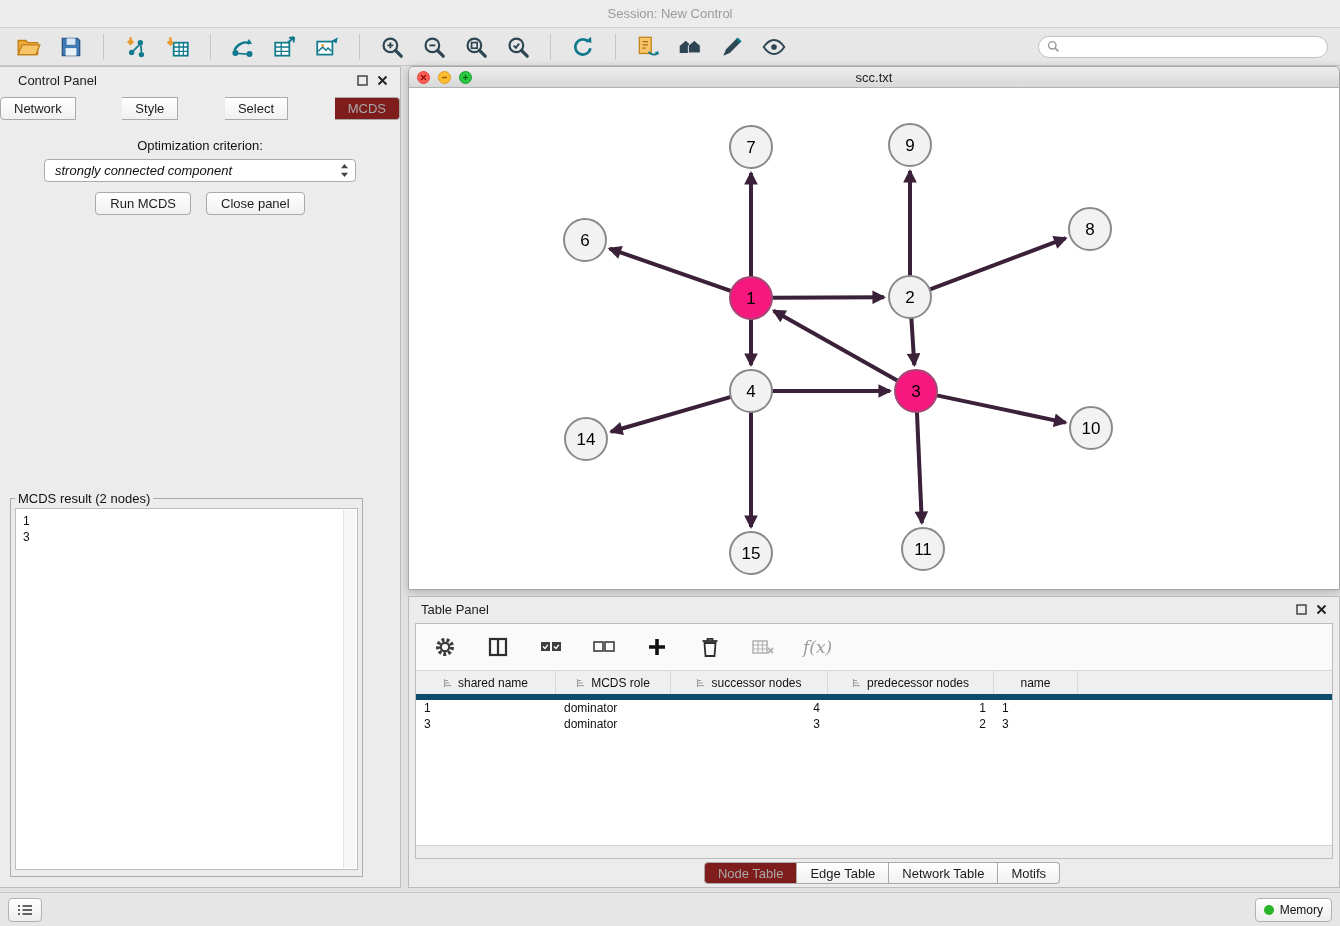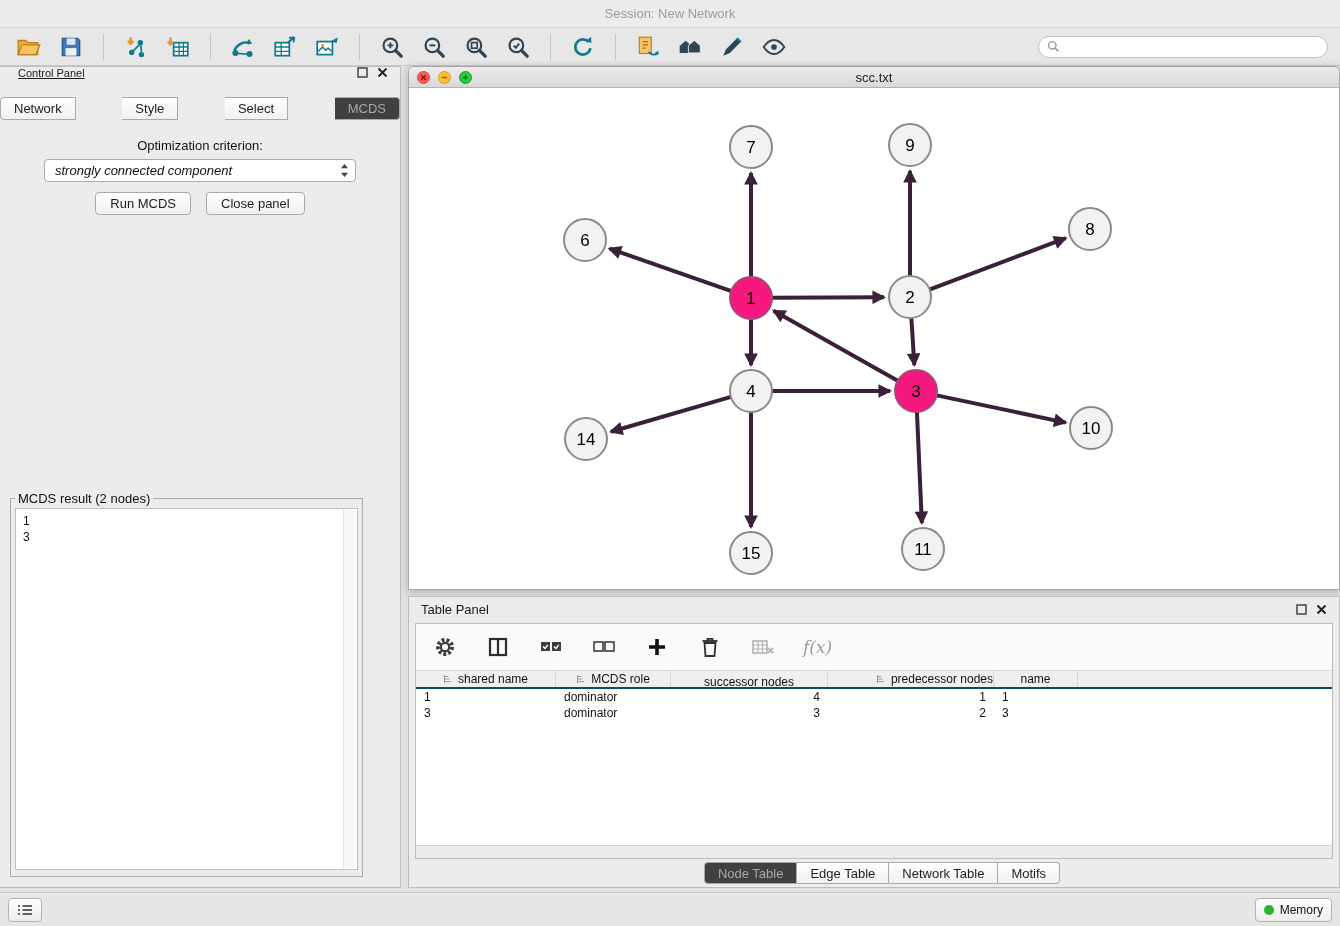--- a/index.html
+++ b/index.html
@@ -17,28 +17,28 @@
   .tbtn{width:34px;height:30px;display:flex;align-items:center;justify-content:center;border-radius:4px;}
   .tbtn svg{width:26px;height:26px;}
   .tsep{width:1px;height:26px;background:#c6c6c6;margin:0 7px;}
   .search-wrap{margin-left:auto;width:290px;height:22px;background:#fff;border:1px solid #c2c2c2;
     border-radius:12px;display:flex;align-items:center;padding:0 8px;gap:5px;}
   .search-input{border:none;outline:none;flex:1;font-size:12px;background:transparent;min-width:0;}
 
   
   .control-panel{position:absolute;left:0;top:66px;width:401px;height:822px;background:#ececec;
     border:1px solid #bcbcbc;border-left:none;}
-  .panel-header{height:26px;display:flex;align-items:flex-start;padding:0 12px 0 18px;font-size:11px;color:#1c1c1c;text-decoration:underline;}
+  .panel-header{height:26px;display:flex;align-items:center;padding:0 12px 0 18px;font-size:13px;color:#1c1c1c;}
   .panel-icons{margin-left:auto;display:flex;gap:9px;align-items:center;}
   .cp-tabs{position:absolute;top:30px;left:0;right:0;display:flex;justify-content:space-between;}
   .seg-tab{font-size:13px;padding:3px 13px;background:linear-gradient(#ffffff,#f0f0f0);
     border:1px solid #a9a9a9;border-left:none;color:#1c1c1c;white-space:nowrap;}
   .seg-tab:first-child{border-left:1px solid #a9a9a9;border-radius:4px 0 0 4px;}
   .seg-tab:last-child{border-radius:0 4px 4px 0;}
-  .seg-tab.active{background:#404040;color:#a9a9a9;}
+  .seg-tab.active{background:#7f1d1d;color:#a9a9a9;}
   .opt-label{position:absolute;top:71px;left:0;right:0;text-align:center;font-size:13px;color:#111;}
   .dropdown{position:absolute;left:44px;top:92px;width:312px;height:23px;background:#fff;
     border:1px solid #ababab;border-radius:4px;display:flex;align-items:center;padding:0 6px 0 10px;}
   .dd-text{flex:1;font-size:13px;color:#111;font-style:italic;}
   .cp-buttons{position:absolute;top:125px;left:0;right:0;display:flex;justify-content:center;gap:15px;}
   .mac-btn{font-size:13px;padding:3px 14px;background:linear-gradient(#ffffff,#f0f0f0);
     border:1px solid #a9a9a9;border-radius:4px;color:#1c1c1c;}
   .result-box{position:absolute;left:10px;top:424px;width:353px;height:386px;margin:0;padding:0;
     border:1px solid #ababab;}
   .result-box legend{font-size:13px;padding:0 3px;margin-left:4px;color:#111;}
@@ -65,42 +65,42 @@
   .node-label{font-family:"Liberation Sans",sans-serif;font-size:17px;fill:#000;text-anchor:middle;}
 
   
   .table-panel{position:absolute;left:408px;top:596px;width:932px;height:292px;background:#ececec;
     border:1px solid #bcbcbc;}
   .tp-header{height:24px;display:flex;align-items:center;padding:0 12px;font-size:13px;color:#1c1c1c;}
   .tp-content{position:absolute;left:6px;right:6px;top:26px;bottom:28px;background:#fff;border:1px solid #bdbdbd;overflow:hidden;}
   .tp-toolbar{height:46px;display:flex;align-items:center;gap:27px;padding:0 16px;background:#fafafa;}
   .tp-tool{width:26px;height:26px;display:flex;align-items:center;justify-content:center;}
   .fx{font-family:"DejaVu Serif",serif;font-style:italic;font-size:17px;color:#9b9b9b;}
-  .tp-thead{display:flex;height:19px;background:#efefef;border-top:1px solid #d8d8d8;border-bottom:2px solid #0c4a6e;}
+  .tp-thead{display:flex;height:30px;background:#efefef;border-top:1px solid #d8d8d8;border-bottom:6px solid #0c4a6e;}
   .th{display:flex;align-items:center;justify-content:center;gap:5px;font-size:12px;color:#111;
     border-right:1px solid #d8d8d8;}
   .tp-row{display:flex;height:16px;font-size:12px;color:#111;align-items:center;}
   .td{padding:0 8px;overflow:hidden;white-space:nowrap;}
   .num-r{text-align:right;}
-  .c0{width:140px;} .c1{width:115px;} .c2{width:157px;flex-direction:column;} .c3{width:166px;justify-content:flex-end;} .c4{width:84px;}
+  .c0{width:140px;} .c1{width:115px;} .c2{width:157px;} .c3{width:166px;} .c4{width:84px;}
   .tp-scrollstrip{position:absolute;left:0;right:0;bottom:0;height:13px;background:#ececec;border-top:1px solid #d2d2d2;}
   .tp-tabs{position:absolute;left:16px;right:0;bottom:3px;height:22px;display:flex;justify-content:center;}
 
   
   .status-bar{position:absolute;left:0;bottom:0;width:1340px;height:34px;background:#e6e6e6;
     border-top:1px solid #c6c6c6;display:flex;align-items:center;padding:0 8px;margin-top:16px;}
   .sb-btn{height:24px;border:1px solid #b2b2b2;border-radius:4px;background:linear-gradient(#ffffff,#ededed);
     display:flex;align-items:center;justify-content:center;gap:6px;padding:0 8px;font-size:12px;color:#111;}
   .mem-dot{width:10px;height:10px;border-radius:50%;background:#27b427;}
 </style>
 </head>
 <body>
 
 <div class="titlebar">
-  <span class="titlebar-text">Session: New Network</span>
+  <span class="titlebar-text">Session: New Control</span>
 </div>
 
 <div class="main-toolbar">
   <div class="tbtn">
     <svg viewBox="0 0 24 24">
       <path d="M2 6h7l2 2h9v11H2z" fill="#f2aa3c" stroke="#c07f15" stroke-width="1.2"></path>
       <path d="M5.5 10H22l-3.5 9H2z" fill="#f7c468" stroke="#c07f15" stroke-width="1.2"></path>
     </svg>
   </div>
   <div class="tbtn">

